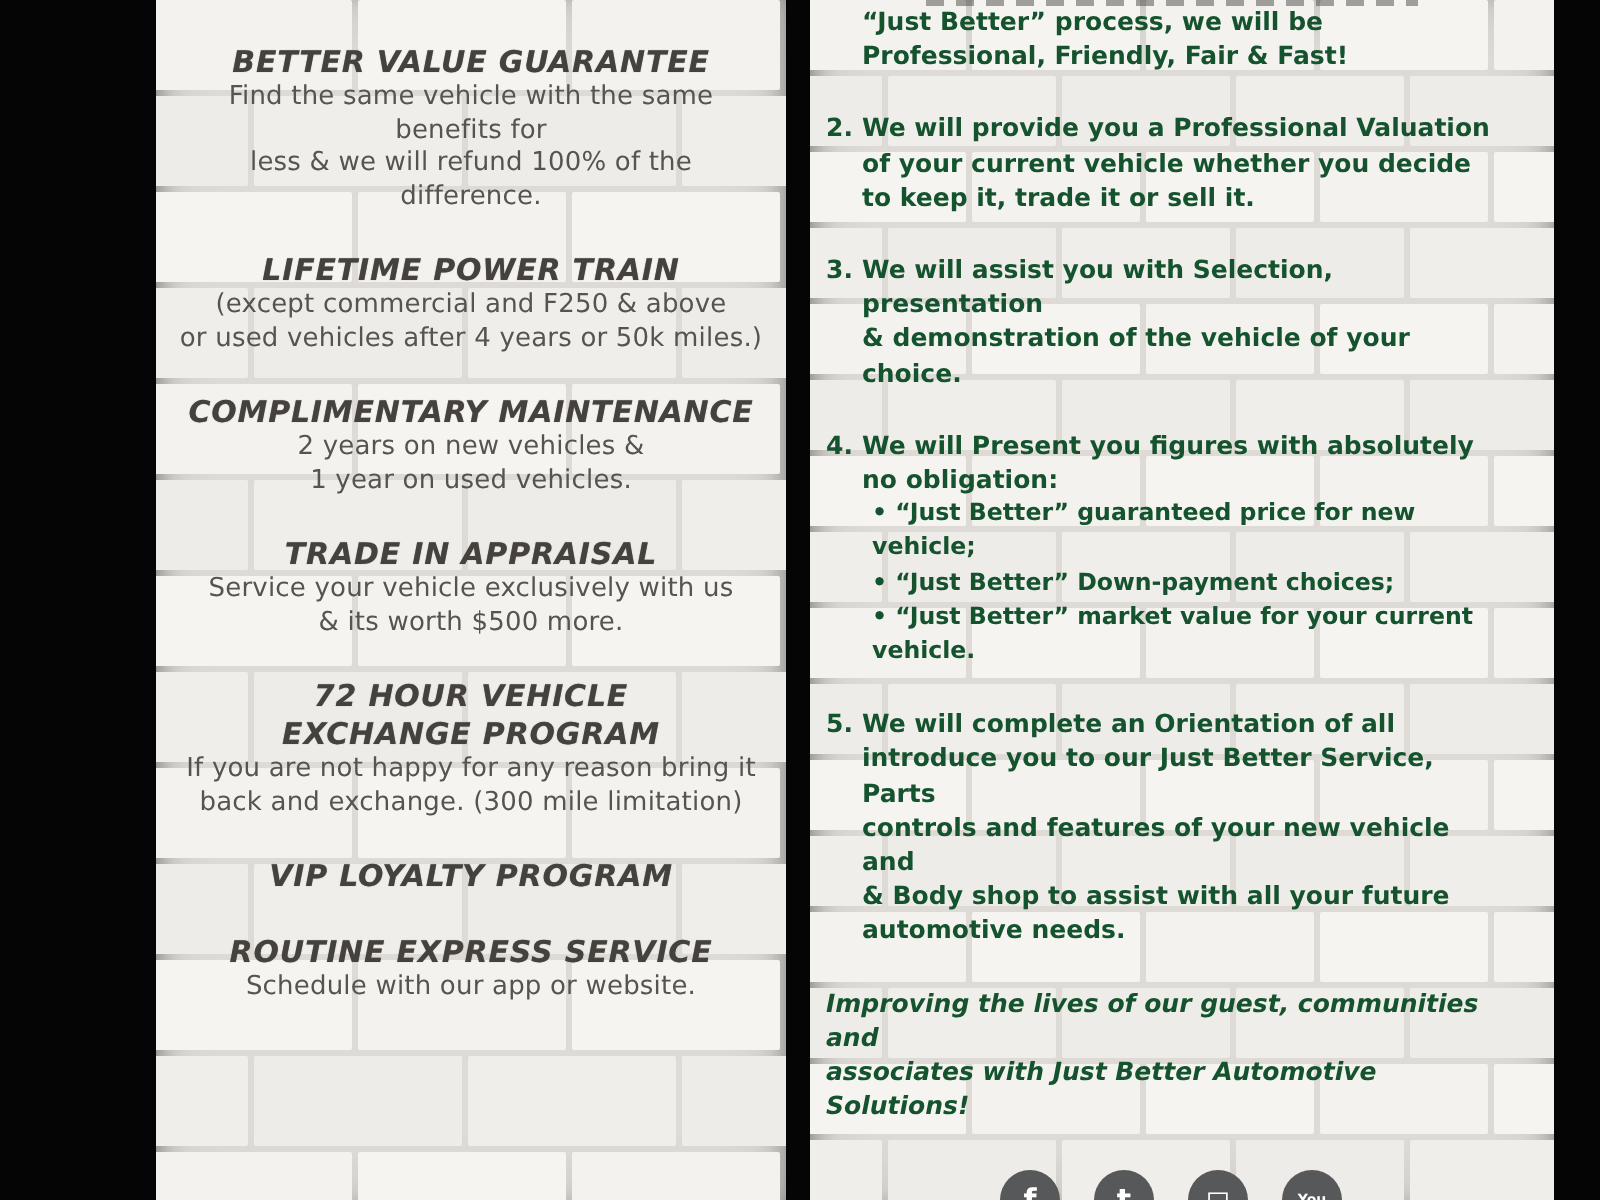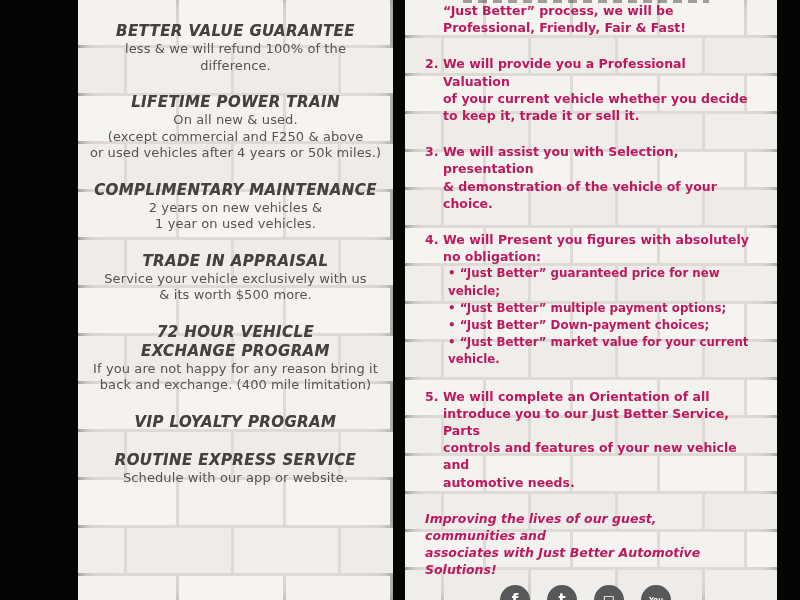--- a/index.html
+++ b/index.html
@@ -15,21 +15,21 @@
   .content{position:absolute;inset:0;z-index:1;}
 
   
   .left-content{padding:22px 10px 0;text-align:center;color:#55524e;}
   .g-section{margin-bottom:19px;}
   .g-head{font-style:italic;font-weight:bold;font-size:15px;line-height:19px;
           color:#45423e;letter-spacing:.4px;text-shadow:0 0 .5px rgba(60,57,54,.5);}
   .g-body{font-size:13px;line-height:16.5px;color:#57544f;letter-spacing:.1px;}
 
   
-  .right-content{padding:2px 26px 0 20px;color:#be185d;font-weight:bold;font-size:12.5px;line-height:17.2px;}
+  .right-content{padding:2px 26px 0 8px;color:#14532d;font-weight:bold;font-size:12.5px;line-height:17.2px;}
   .top-sliver{position:absolute;top:0;left:58px;width:246px;height:3px;opacity:.55;
               background:repeating-linear-gradient(90deg,#5a5855 0 9px,transparent 9px 15px);}
   .jb-item{position:relative;padding-left:18px;margin-bottom:19px;}
   .jb-num{position:absolute;left:0;top:0;}
   .jb-bullet{margin-left:5px;font-size:11.8px;}
   .social-row{position:absolute;top:585px;left:95px;display:flex;gap:17px;z-index:2;}
   .social-circle{width:30px;height:30px;border-radius:50%;background:#57585a;color:#fff;
       display:flex;align-items:center;justify-content:center;font-weight:bold;font-size:15px;}
   .social-circle .yt{font-size:7px;}
 </style>
@@ -108,43 +108,43 @@
         </div>
         <div class="brick-row" style="top: 576px; left: -6px; gap: 3px;">
           <div class="brick" style="width: 104px; height: 45px; background: rgb(244, 242, 239);"></div>
           <div class="brick" style="width: 104px; height: 45px; background: rgb(245, 244, 241);"></div>
           <div class="brick" style="width: 104px; height: 45px; background: rgb(244, 242, 239);"></div>
         </div>
       </div>
     <div class="content left-content" id="left-sections">
         <div class="g-section">
           <div class="g-head">BETTER VALUE GUARANTEE</div>
+          <div class="g-body">Find the same vehicle with the same benefits for</div>
           <div class="g-body">less &amp; we will refund 100% of the difference.</div>
         </div>
         <div class="g-section">
           <div class="g-head">LIFETIME POWER TRAIN</div>
-          <div class="g-body">On all new &amp; used.</div>
           <div class="g-body">(except commercial and F250 &amp; above</div>
           <div class="g-body">or used vehicles after 4 years or 50k miles.)</div>
         </div>
         <div class="g-section">
           <div class="g-head">COMPLIMENTARY MAINTENANCE</div>
           <div class="g-body">2 years on new vehicles &amp;</div>
           <div class="g-body">1 year on used vehicles.</div>
         </div>
         <div class="g-section">
           <div class="g-head">TRADE IN APPRAISAL</div>
           <div class="g-body">Service your vehicle exclusively with us</div>
           <div class="g-body">&amp; its worth $500 more.</div>
         </div>
         <div class="g-section">
           <div class="g-head">72 HOUR VEHICLE</div>
           <div class="g-head">EXCHANGE PROGRAM</div>
           <div class="g-body">If you are not happy for any reason bring it</div>
-          <div class="g-body">back and exchange. (400 mile limitation)</div>
+          <div class="g-body">back and exchange. (300 mile limitation)</div>
         </div>
         <div class="g-section">
           <div class="g-head">VIP LOYALTY PROGRAM</div>
         </div>
         <div class="g-section">
           <div class="g-head">ROUTINE EXPRESS SERVICE</div>
           <div class="g-body">Schedule with our app or website.</div>
         </div>
       </div>
   </div>
@@ -280,29 +280,29 @@
           <div class="jb-item">
             <span class="jb-num">3.</span>
             <div>We will assist you with Selection, presentation</div>
             <div>&amp; demonstration of the vehicle of your choice.</div>
           </div>
           <div class="jb-item">
             <span class="jb-num">4.</span>
             <div>We will Present you figures with absolutely</div>
             <div>no obligation:</div>
             <div class="jb-bullet">• “Just Better” guaranteed price for new vehicle;</div>
-            <div class="jb-bullet">• “Just Better” multiple payment options;</div>
             <div class="jb-bullet">• “Just Better” Down-payment choices;</div>
             <div class="jb-bullet">• “Just Better” market value for your current vehicle.</div>
           </div>
           <div class="jb-item">
             <span class="jb-num">5.</span>
             <div>We will complete an Orientation of all</div>
             <div>introduce you to our Just Better Service, Parts</div>
             <div>controls and features of your new vehicle and</div>
+            <div>&amp; Body shop to assist  with all your future</div>
             <div>automotive needs.</div>
           </div>
         </div>
       <div class="right-content" id="closing" style="padding-top:0;font-style:italic;">
           <div>Improving the lives of our guest, communities and</div>
           <div>associates with Just Better Automotive Solutions!</div>
         </div>
 
       <div class="social-row" id="social-row">
           <div class="social-circle">

